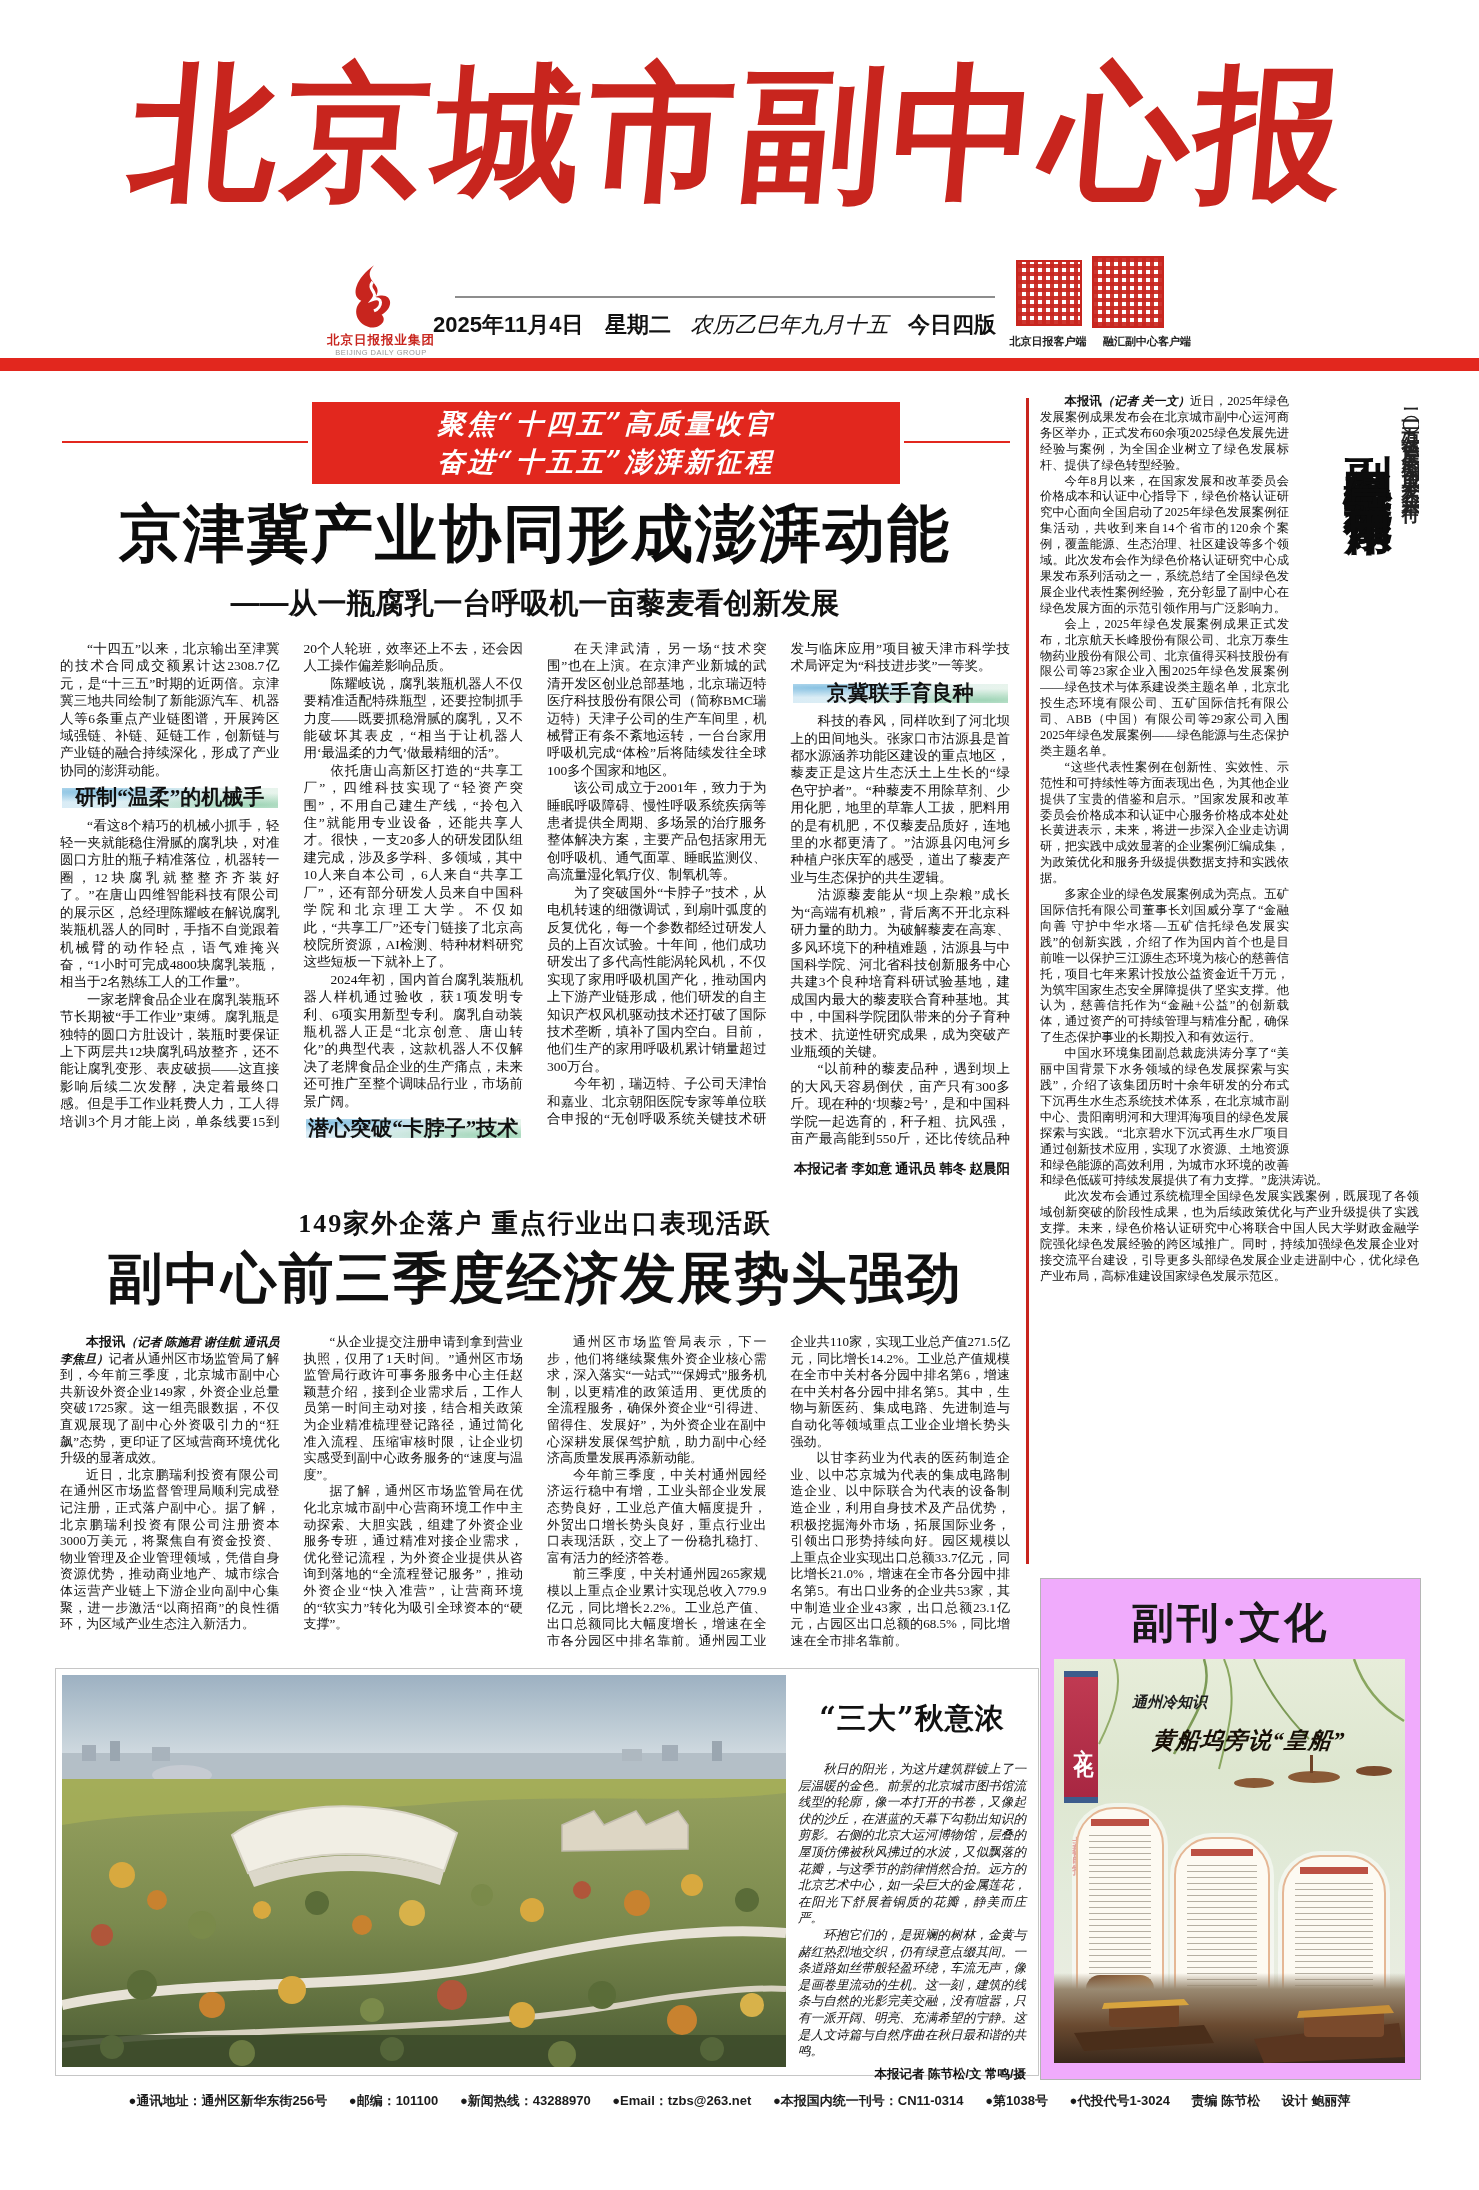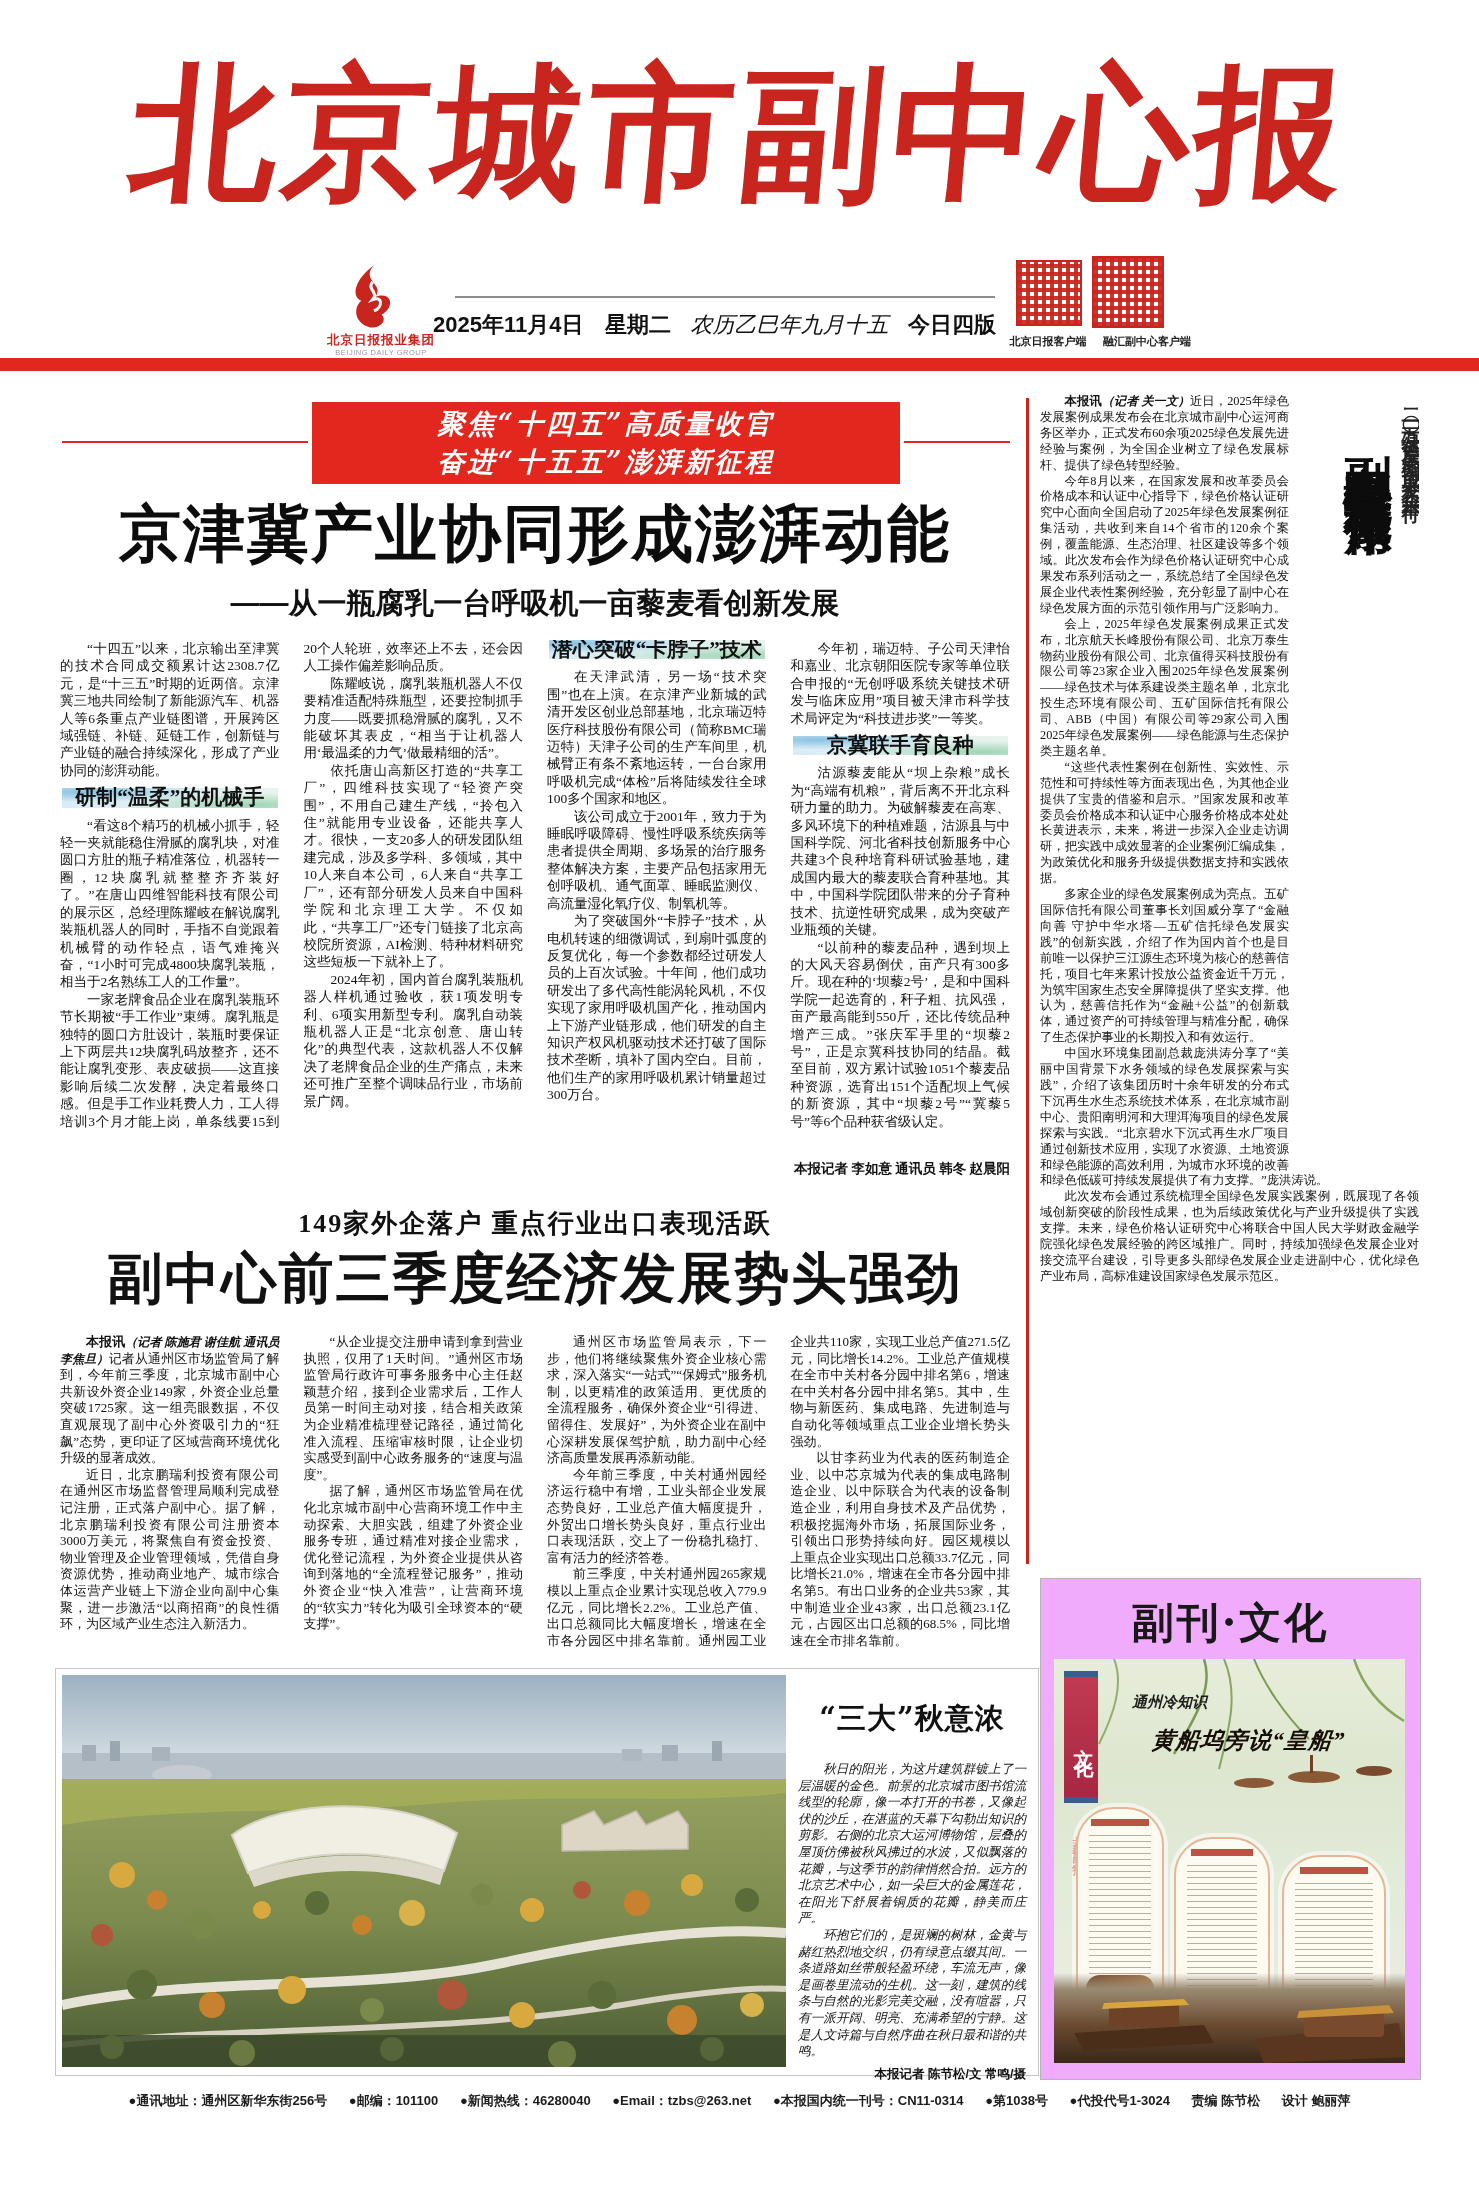--- a/index.html
+++ b/index.html
@@ -158,20 +158,21 @@
     <p class="jp">一家老牌食品企业在腐乳装瓶环节长期被“手工作业”束缚。腐乳瓶是独特的圆口方肚设计，装瓶时要保证上下两层共12块腐乳码放整齐，还不能让腐乳变形、表皮破损——这直接影响后续二次发酵，决定着最终口感。但是手工作业耗费人力，工人得培训3个月才能上岗，单条线要15到20个人轮班，效率还上不去，还会因人工操作偏差影响品质。</p>
     <p class="jp">陈耀岐说，腐乳装瓶机器人不仅要精准适配特殊瓶型，还要控制抓手力度——既要抓稳滑腻的腐乳，又不能破坏其表皮，“相当于让机器人用‘最温柔的力气’做最精细的活”。</p>
     <p class="jp">依托唐山高新区打造的“共享工厂”，四维科技实现了“轻资产突围”，不用自己建生产线，“拎包入住”就能用专业设备，还能共享人才。很快，一支20多人的研发团队组建完成，涉及多学科、多领域，其中10人来自本公司，6人来自“共享工厂”，还有部分研发人员来自中国科学院和北京理工大学。不仅如此，“共享工厂”还专门链接了北京高校院所资源，AI检测、特种材料研究这些短板一下就补上了。</p>
     <p class="jp">2024年初，国内首台腐乳装瓶机器人样机通过验收，获1项发明专利、6项实用新型专利。腐乳自动装瓶机器人正是“北京创意、唐山转化”的典型代表，这款机器人不仅解决了老牌食品企业的生产痛点，未来还可推广至整个调味品行业，市场前景广阔。</p>
     <h3 class="wc">潜心突破“卡脖子”技术</h3>
     <p class="jp">在天津武清，另一场“技术突围”也在上演。在京津产业新城的武清开发区创业总部基地，北京瑞迈特医疗科技股份有限公司（简称BMC瑞迈特）天津子公司的生产车间里，机械臂正有条不紊地运转，一台台家用呼吸机完成“体检”后将陆续发往全球100多个国家和地区。</p>
     <p class="jp">该公司成立于2001年，致力于为睡眠呼吸障碍、慢性呼吸系统疾病等患者提供全周期、多场景的治疗服务整体解决方案，主要产品包括家用无创呼吸机、通气面罩、睡眠监测仪、高流量湿化氧疗仪、制氧机等。</p>
     <p class="jp">为了突破国外“卡脖子”技术，从电机转速的细微调试，到扇叶弧度的反复优化，每一个参数都经过研发人员的上百次试验。十年间，他们成功研发出了多代高性能涡轮风机，不仅实现了家用呼吸机国产化，推动国内上下游产业链形成，他们研发的自主知识产权风机驱动技术还打破了国际技术垄断，填补了国内空白。目前，他们生产的家用呼吸机累计销量超过300万台。</p>
     <p class="jp">今年初，瑞迈特、子公司天津怡和嘉业、北京朝阳医院专家等单位联合申报的“无创呼吸系统关键技术研发与临床应用”项目被天津市科学技术局评定为“科技进步奖”一等奖。</p>
     <h3 class="wc">京冀联手育良种</h3>
+    <p class="jp">科技的春风，同样吹到了河北坝上的田间地头。张家口市沽源县是首都水源涵养功能区建设的重点地区，藜麦正是这片生态沃土上生长的“绿色守护者”。“种藜麦不用除草剂、少用化肥，地里的草靠人工拔，肥料用的是有机肥，不仅藜麦品质好，连地里的水都更清了。”沽源县闪电河乡种植户张庆军的感受，道出了藜麦产业与生态保护的共生逻辑。</p>
     <p class="jp">沽源藜麦能从“坝上杂粮”成长为“高端有机粮”，背后离不开北京科研力量的助力。为破解藜麦在高寒、多风环境下的种植难题，沽源县与中国科学院、河北省科技创新服务中心共建3个良种培育科研试验基地，建成国内最大的藜麦联合育种基地。其中，中国科学院团队带来的分子育种技术、抗逆性研究成果，成为突破产业瓶颈的关键。</p>
     <p class="jp">“以前种的藜麦品种，遇到坝上的大风天容易倒伏，亩产只有300多斤。现在种的‘坝藜2号’，是和中国科学院一起选育的，秆子粗、抗风强，亩产最高能到550斤，还比传统品种增产三成。”张庆军手里的“坝藜2号”，正是京冀科技协同的结晶。截至目前，双方累计试验1051个藜麦品种资源，选育出151个适配坝上气候的新资源，其中“坝藜2号”“冀藜5号”等6个品种获省级认定。</p>
 
   </div>
   <div class="abs lead-byline">本报记者 李如意 通讯员 韩冬 赵晨阳</div>
 
   <div class="abs econ-kicker">149家外企落户  重点行业出口表现活跃</div>
   <div class="abs econ-headline">副中心前三季度经济发展势头强劲</div>
   <div class="abs econ-body">
     <p class="jp"><b class="lead-label">本报讯</b><span class="rep">（记者 陈施君 谢佳航 通讯员 李焦旦）</span><span>记者从通州区市场监管局了解到，今年前三季度，北京城市副中心共新设外资企业149家，外资企业总量突破1725家。这一组亮眼数据，不仅直观展现了副中心外资吸引力的“狂飙”态势，更印证了区域营商环境优化升级的显著成效。</span></p>
@@ -312,21 +313,21 @@
     <div class="pf-text">
       <p class="jp">秋日的阳光，为这片建筑群镀上了一层温暖的金色。前景的北京城市图书馆流线型的轮廓，像一本打开的书卷，又像起伏的沙丘，在湛蓝的天幕下勾勒出知识的剪影。右侧的北京大运河博物馆，层叠的屋顶仿佛被秋风拂过的水波，又似飘落的花瓣，与这季节的韵律悄然合拍。远方的北京艺术中心，如一朵巨大的金属莲花，在阳光下舒展着铜质的花瓣，静美而庄严。</p>
       <p class="jp">环抱它们的，是斑斓的树林，金黄与赭红热烈地交织，仍有绿意点缀其间。一条道路如丝带般轻盈环绕，车流无声，像是画卷里流动的生机。这一刻，建筑的线条与自然的光影完美交融，没有喧嚣，只有一派开阔、明亮、充满希望的宁静。这是人文诗篇与自然序曲在秋日最和谐的共鸣。</p>
       <div class="pf-byline">本报记者 陈节松/文 常鸣/摄</div>
     </div>
   </div>
 
   <div class="abs footer">
     <span>●通讯地址：通州区新华东街256号</span>
     <span>●邮编：101100</span>
-    <span>●新闻热线：46280040</span>
+    <span>●新闻热线：43288970</span>
     <span>●Email：tzbs@263.net</span>
     <span>●本报国内统一刊号：CN11-0314</span>
     <span>●第1038号</span>
     <span>●代投代号1-3024</span>
     <span>责编 陈节松</span>
     <span>设计 鲍丽萍</span>
   </div>
 
 </div>
 

